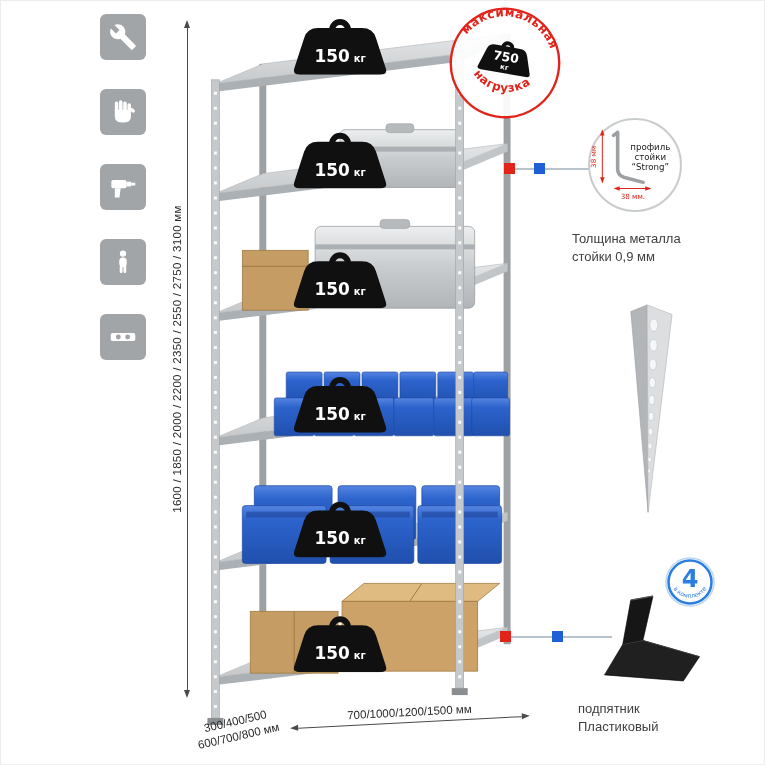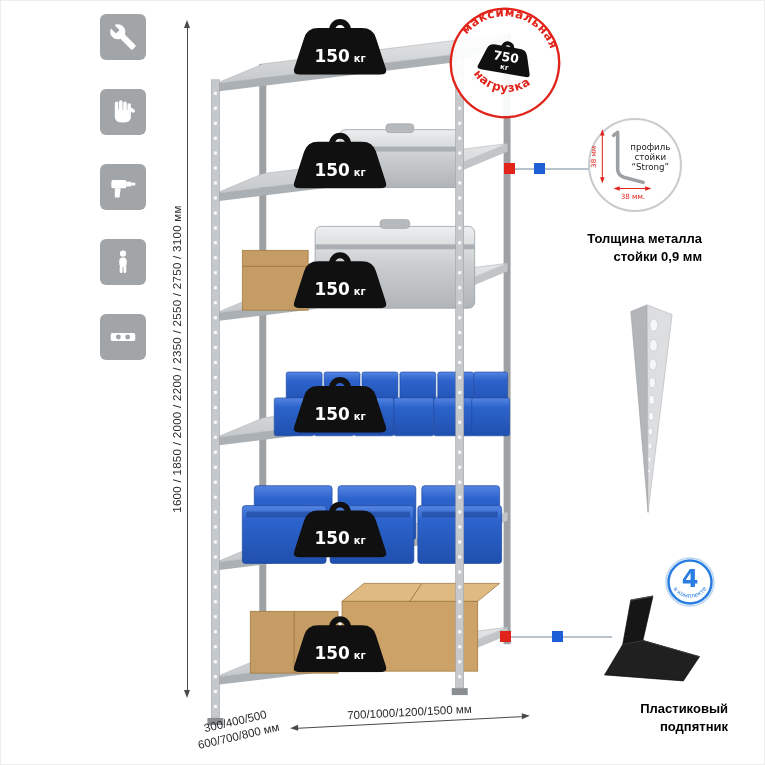--- a/index.html
+++ b/index.html
@@ -44,21 +44,21 @@
   .sq-blue{background:#1f5fd6;}
   .conn-top .sq-red{left:0;}   .conn-top .sq-blue{left:30px;}
   .conn-bottom .sq-red{left:0;}.conn-bottom .sq-blue{left:52px;}
 
   
   .profile-circle{position:absolute;left:586px;top:116px;width:98px;height:98px;}
   .profile-circle svg{width:98px;height:98px;}
   .pc-label{fill:#1a1a1a;font-size:8.5px;text-anchor:middle;}
   .pc-dim{fill:#e2231a;font-size:7px;text-anchor:middle;}
 
-  .caption{position:absolute;text-align:right;font-size:13px;color:#000000;line-height:1.35;font-weight:bold;}
+  .caption{position:absolute;text-align:left;font-size:13px;color:#404040;line-height:1.35;}
   .cap1{left:572px;top:230px;width:130px;}
   .cap2{left:578px;top:700px;width:150px;}
   .caption span{display:block;}
 
   
   .post-img{position:absolute;left:602px;top:298px;width:96px;height:225px;}
 
   
   .foot-img{position:absolute;left:596px;top:590px;width:112px;height:96px;}
   .badge{position:absolute;left:664px;top:556px;width:52px;height:52px;}
@@ -354,22 +354,22 @@
       <defs>
           <path id="bArc" d="M 7 28 A 20 20 0 0 0 45 28" fill="none"></path>
         </defs>
       <circle cx="26" cy="26" r="24" fill="none" stroke="#bcd7f3" stroke-width="1.5"></circle>
       <circle cx="26" cy="26" r="21.5" fill="#fff" stroke="#2a7de1" stroke-width="2.5"></circle>
       <text class="badge-num" x="26" y="31">4</text>
       <text class="badge-arc"><textPath href="#bArc" startOffset="50%" text-anchor="middle">в комплекте</textPath></text>
     </svg>
   </div>
   <div class="caption cap2">
+    <span>подпятник</span>
     <span>Пластиковый</span>
-    <span>подпятник</span>
   </div>
 
   <div class="depth-label">
     <span>300/400/500</span>
     <span>600/700/800 мм</span>
   </div>
   <div class="hdim">
     <span class="hdim-label">700/1000/1200/1500 мм</span>
   </div>
 

